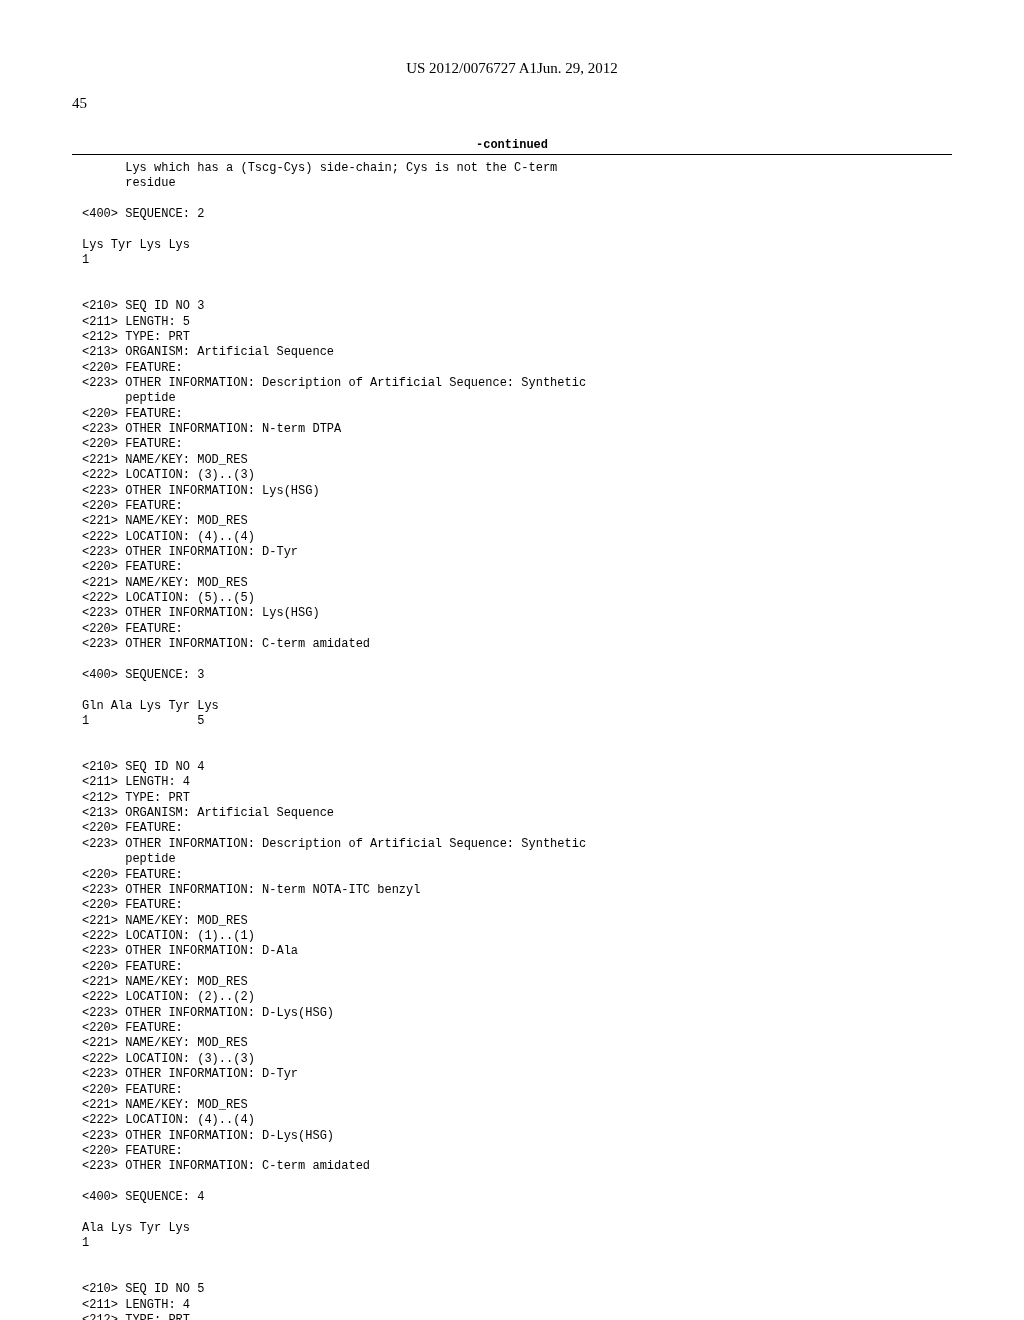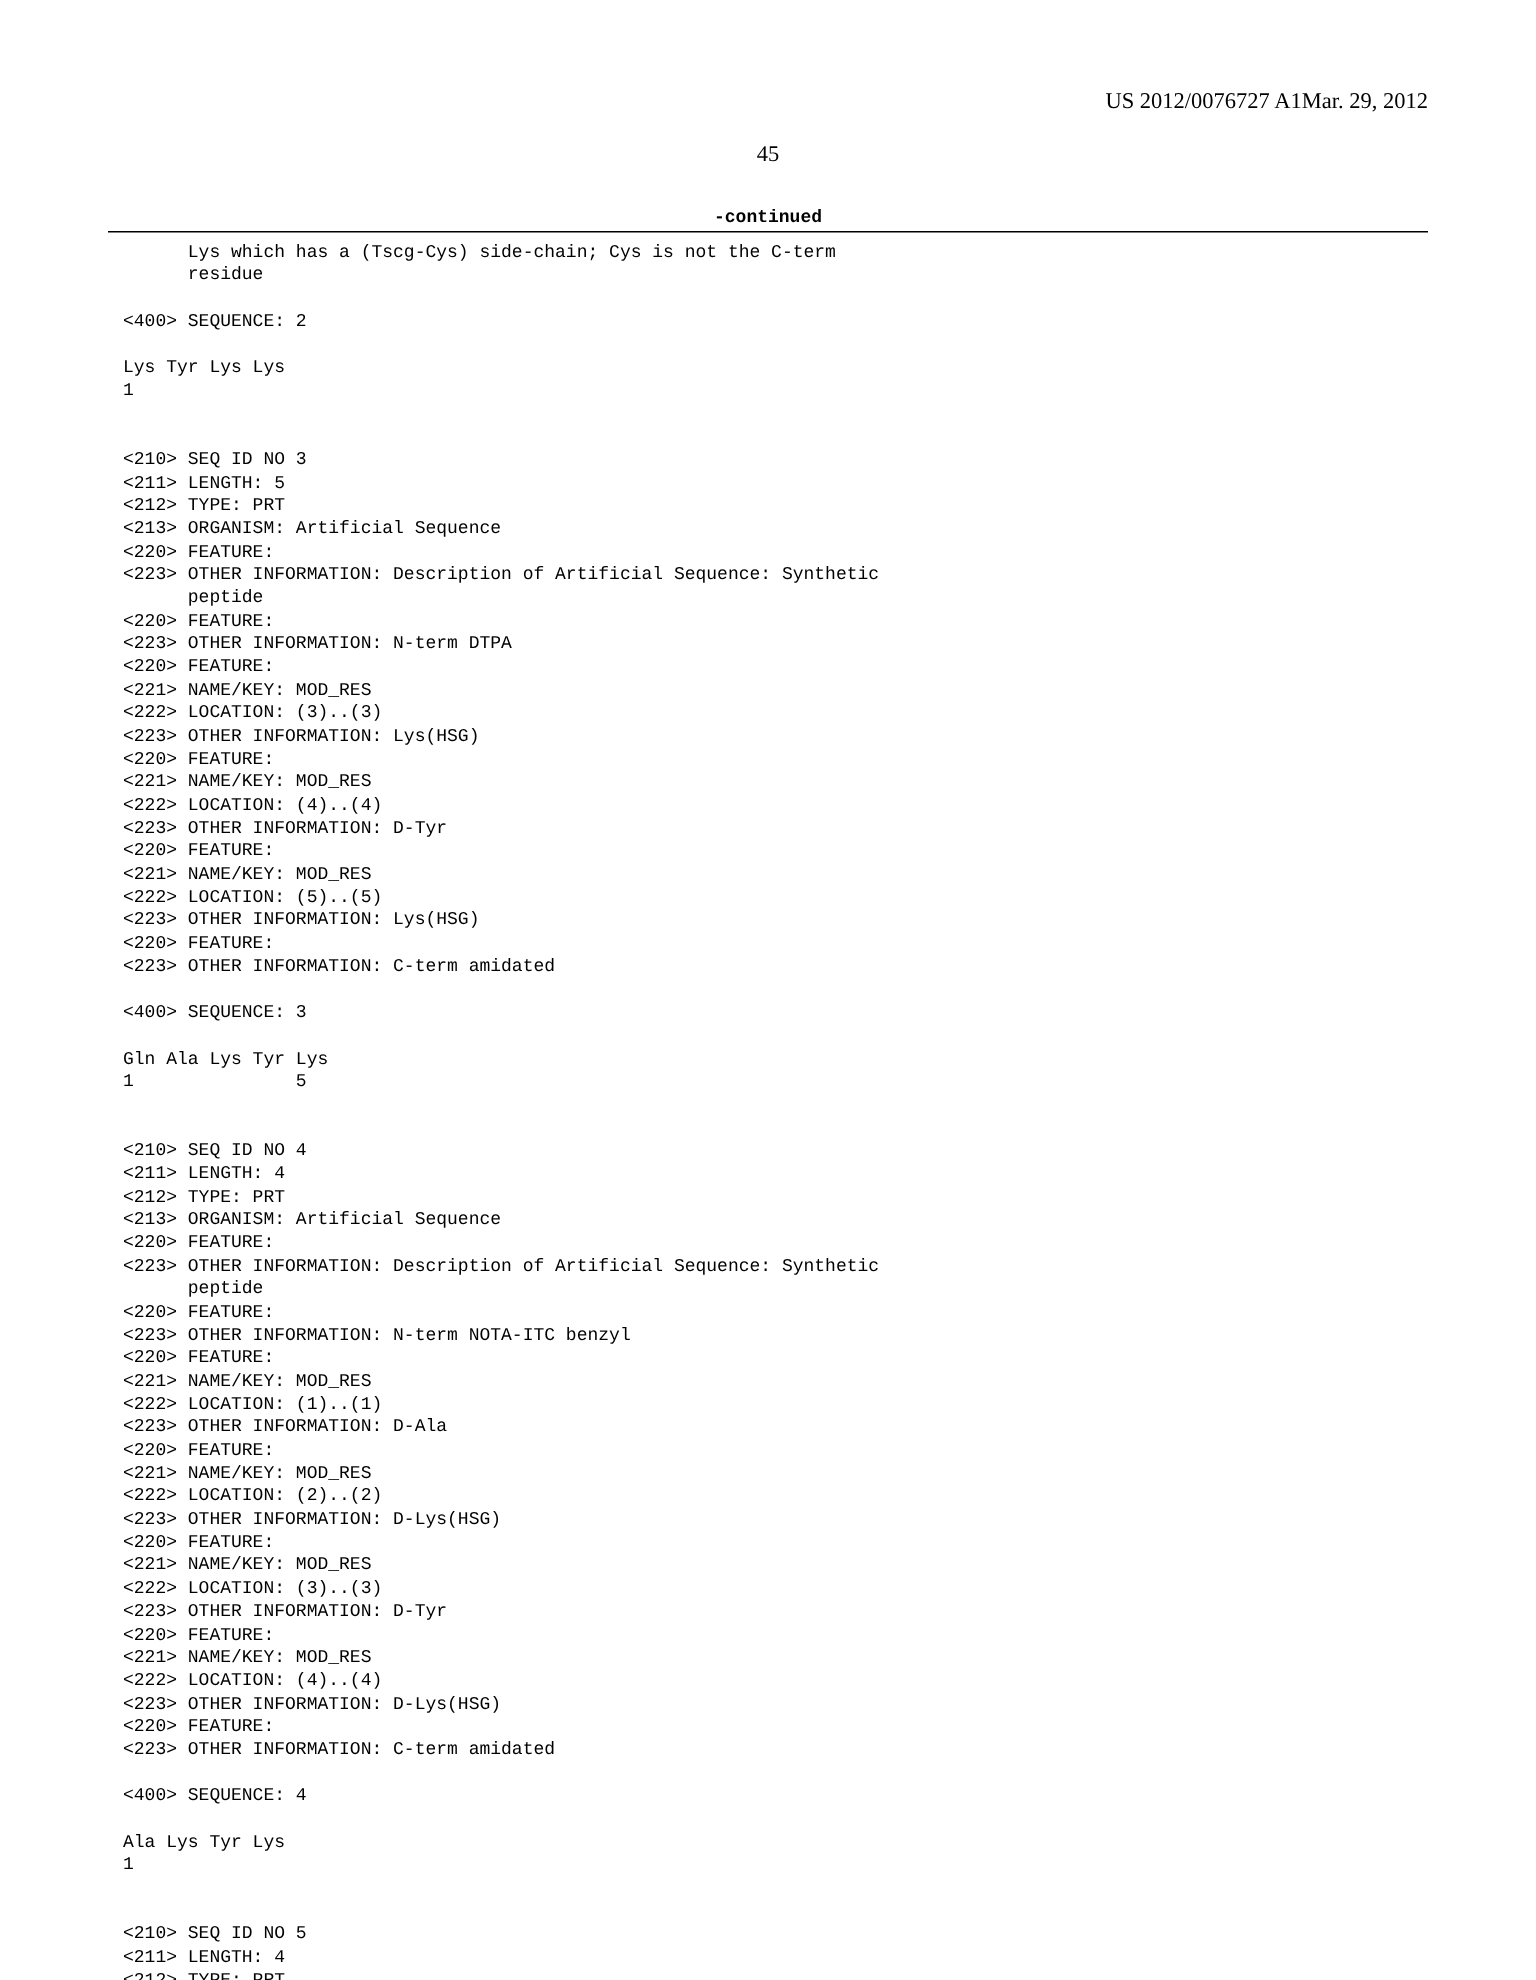--- a/index.html
+++ b/index.html
@@ -8,27 +8,27 @@
     background: #fff;
     font-family: "Times New Roman", Times, serif;
     width: 1024px;
   }
   .page {
     padding: 60px 72px 40px 72px;
     box-sizing: border-box;
   }
   .header-row {
     display: flex;
-    justify-content: flex-end;
+    justify-content: center;
     font-family: "Times New Roman", serif;
     font-size: 15px;
     margin-bottom: 18px;
   }
   .page-number {
-    text-align: center;
+    text-align: left;
     font-family: "Times New Roman", serif;
     font-size: 15px;
     margin-bottom: 26px;
   }
   .continued {
     font-family: "Courier New", monospace;
     font-size: 12px;
     text-align: center;
     margin-bottom: 2px;
     font-weight: bold;
@@ -46,21 +46,21 @@
     margin-left: 10px;
   }
 </style>
 </head>
 <body>
 
 <div class="page">
 
   <div class="header-row">
     <span>US 2012/0076727 A1</span>
-    <span>Mar. 29, 2012</span>
+    <span>Jun. 29, 2012</span>
   </div>
 
   <div class="page-number">45</div>
 
   <div class="continued">-continued</div>
   <hr class="hr">
 
   <div class="seq">      Lys which has a (Tscg-Cys) side-chain; Cys is not the C-term
       residue
 

